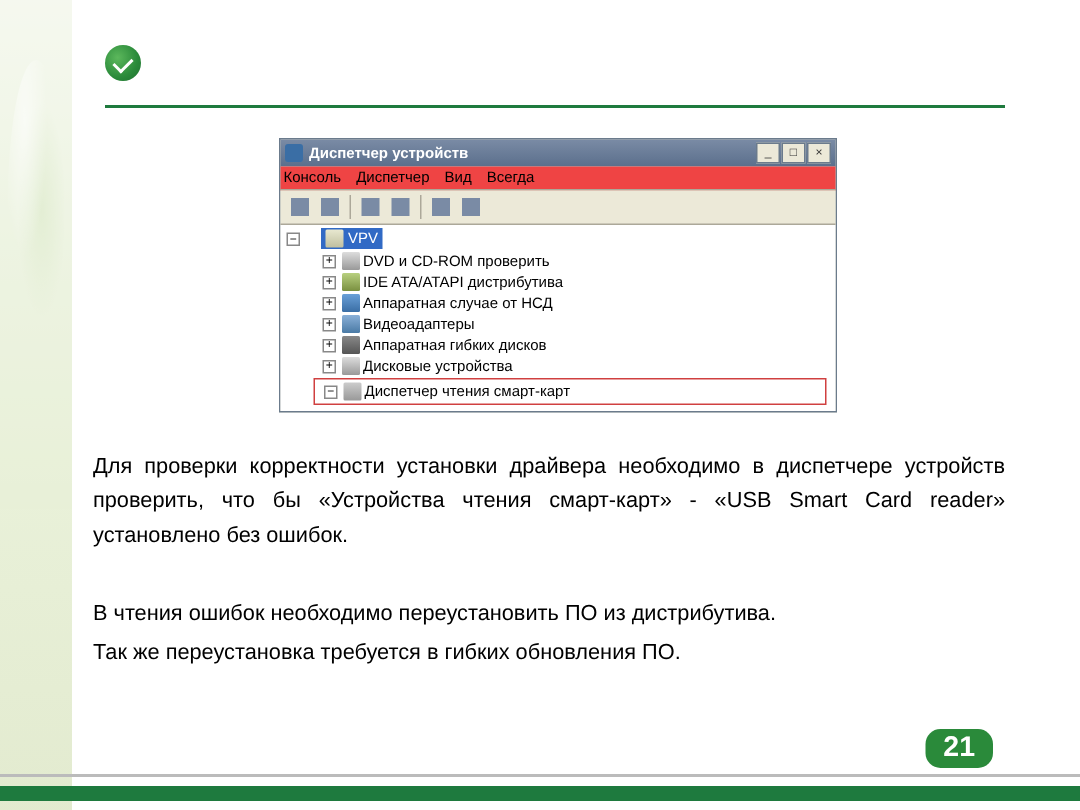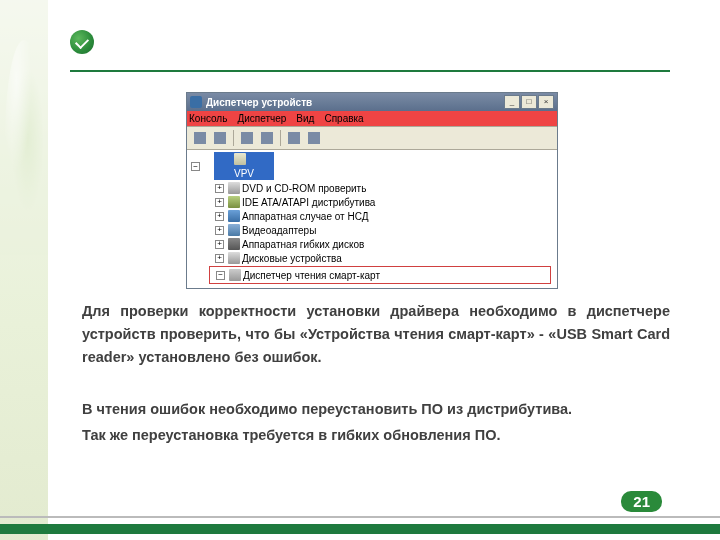--- a/index.html
+++ b/index.html
@@ -163,28 +163,28 @@
       width: 1px; height: 16px;
       background: #aca899;
       margin: 1px 2px;
     }
     .devmgr-tree {
       background: #fff;
       padding: 2px;
     }
     .tree-root {
       display: flex;
+      align-items: center;
       gap: 3px;
       background: #316ac5;
       color: #fff;
-      padding: 1px 20px;
+      padding: 1px 3px;
       width: fit-content;
       margin-left: 12px;
       margin-bottom: 1px;
-      flex-direction: column;
     }
     .tree-expander {
       width: 9px; height: 9px;
       border: 1px solid #888;
       display: inline-flex;
       align-items: center;
       justify-content: center;
       font-size: 8px;
       line-height: 1;
       background: #fff;
@@ -216,37 +216,36 @@
     .dev-icon.floppy { background: linear-gradient(180deg, #888 0%, #555 100%); border-radius: 1px; }
     .dev-icon.reader { background: linear-gradient(180deg, #ccc 0%, #999 100%); border-radius: 1px; }
     .dev-icon.pc { background: linear-gradient(180deg, #e8e8d0 0%, #c0c0a0 100%); border-radius: 1px; }
     .tree-group-highlight {
       border: 1px solid #d04040;
       margin: 1px 4px 2px 20px;
       padding: 1px 0;
     }
     .body-text {
       position: absolute;
-      left: 82px; right: 50px;
-      color: #404040;
+      left: 62px; right: 50px;
+      color: #000000;
       font-size: 14.5px;
       line-height: 1.6;
       text-align: justify;
-      font-weight: bold;
     }
     .para1 { top: 300px; }
     .para2 { top: 398px; }
     .para3 { top: 424px; }
     .page-number {
       position: absolute;
       bottom: 28px;
       right: 58px;
       background: #2a8a3a;
       color: #fff;
-      font-size: 15px;
+      font-size: 19px;
       font-weight: bold;
       padding: 2px 12px;
       border-radius: 10px;
     }
     .bottom-line-gray {
       position: absolute;
       bottom: 22px; left: 0; right: 0;
       height: 2px;
       background: #bbb;
     }
@@ -278,21 +277,21 @@
     <div class="devmgr-winbtns">
       <div class="devmgr-winbtn">_</div>
       <div class="devmgr-winbtn">□</div>
       <div class="devmgr-winbtn">×</div>
     </div>
   </div>
   <div class="devmgr-menubar">
     <span class="devmgr-menuitem">Консоль</span>
     <span class="devmgr-menuitem">Диспетчер</span>
     <span class="devmgr-menuitem">Вид</span>
-    <span class="devmgr-menuitem">Справка</span>
+    <span class="devmgr-menuitem">Всегда</span>
   </div>
   <div class="devmgr-toolbar">
     <div class="devmgr-toolbtn">
         <span class="tb-icon"></span>
       </div>
     <div class="devmgr-toolbtn">
         <span class="tb-icon"></span>
       </div>
     <div class="tb-sep"></div>
     <div class="devmgr-toolbtn">

